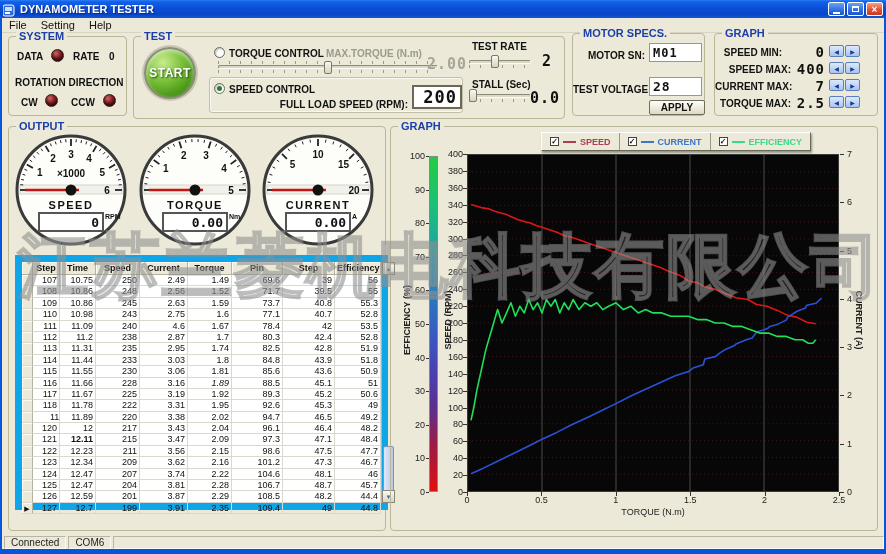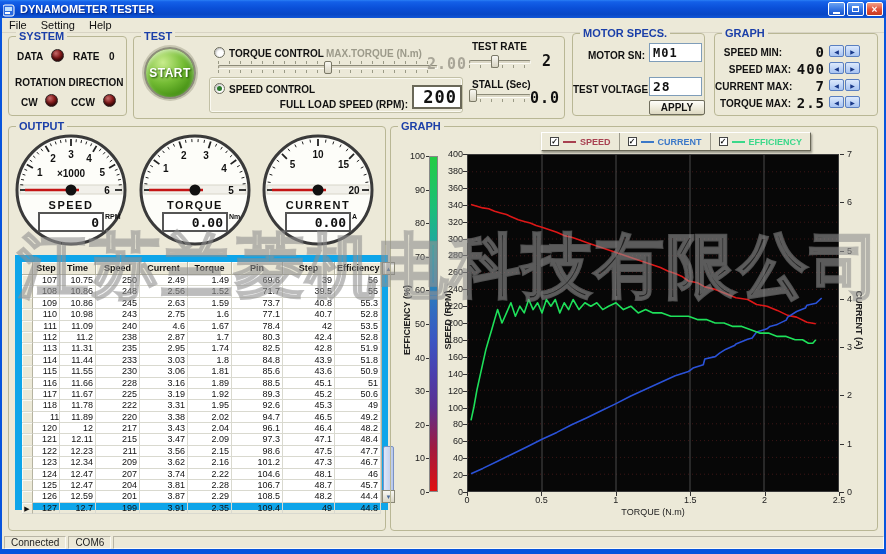--- a/index.html
+++ b/index.html
@@ -451,21 +451,21 @@
             <div class="tcell" style="width: 51px;">85.6</div>
             <div class="tcell" style="width: 52px;">43.6</div>
             <div class="tcell" style="width: 46px;">50.9</div>
           </div>
           <div class="trow">
             <div class="tcell mark" style="width: 11px;"></div>
             <div class="tcell" style="width: 27px;">116</div>
             <div class="tcell" style="width: 36px;">11.66</div>
             <div class="tcell" style="width: 44px;">228</div>
             <div class="tcell" style="width: 48px;">3.16</div>
-            <div class="tcell" style="width: 44px;">1.89</div>
+            <div class="tcell" style="width: 44px; font-style: italic;">1.89</div>
             <div class="tcell" style="width: 51px;">88.5</div>
             <div class="tcell" style="width: 52px;">45.1</div>
             <div class="tcell" style="width: 46px;">51</div>
           </div>
           <div class="trow">
             <div class="tcell mark" style="width: 11px;"></div>
             <div class="tcell" style="width: 27px;">117</div>
             <div class="tcell" style="width: 36px;">11.67</div>
             <div class="tcell" style="width: 44px;">225</div>
             <div class="tcell" style="width: 48px;">3.19</div>
@@ -503,21 +503,21 @@
             <div class="tcell" style="width: 44px;">217</div>
             <div class="tcell" style="width: 48px;">3.43</div>
             <div class="tcell" style="width: 44px;">2.04</div>
             <div class="tcell" style="width: 51px;">96.1</div>
             <div class="tcell" style="width: 52px;">46.4</div>
             <div class="tcell" style="width: 46px;">48.2</div>
           </div>
           <div class="trow">
             <div class="tcell mark" style="width: 11px;"></div>
             <div class="tcell" style="width: 27px;">121</div>
-            <div class="tcell" style="width: 36px;">12.11</div>
+            <div class="tcell" style="width: 36px; font-weight: bold;">12.11</div>
             <div class="tcell" style="width: 44px;">215</div>
             <div class="tcell" style="width: 48px;">3.47</div>
             <div class="tcell" style="width: 44px;">2.09</div>
             <div class="tcell" style="width: 51px;">97.3</div>
             <div class="tcell" style="width: 52px;">47.1</div>
             <div class="tcell" style="width: 46px;">48.4</div>
           </div>
           <div class="trow">
             <div class="tcell mark" style="width: 11px;"></div>
             <div class="tcell" style="width: 27px;">122</div>

